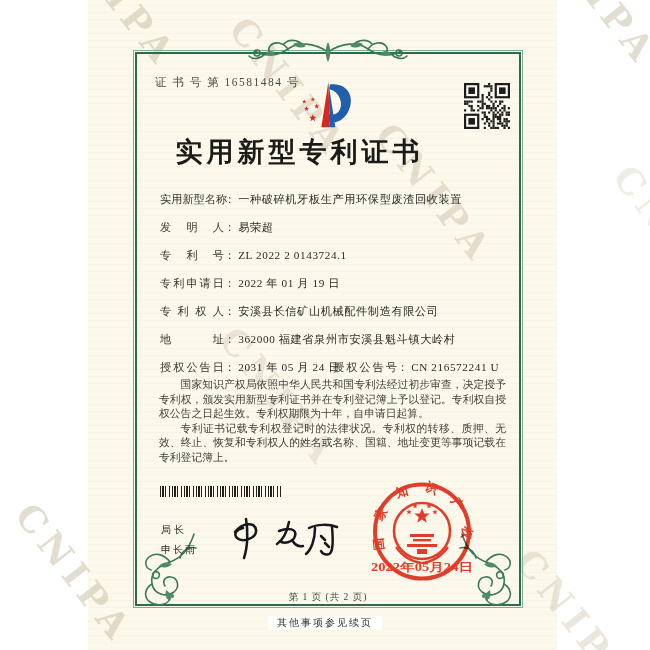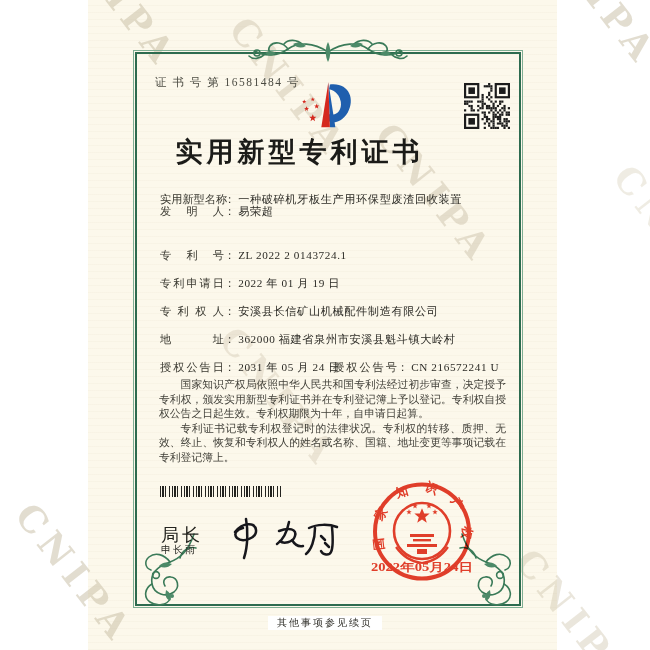--- a/index.html
+++ b/index.html
@@ -32,34 +32,34 @@
   .qr{position:absolute;left:464px;top:83px;width:46px;height:46px;}
   .title{position:absolute;left:133px;top:134px;width:333px;text-align:center;
          font-size:27px;font-weight:bold;letter-spacing:4px;color:#1b1b18;}
   
   .frow{position:absolute;left:160px;width:356px;font-size:11.2px;color:#33322c;white-space:nowrap;}
   .flabel{display:inline-block;width:64px;text-align:justify;text-align-last:justify;
           color:#3a3931;vertical-align:top;}
   .fcolon{display:inline-block;margin:0 3px 0 0;}
   .fvalue{letter-spacing:0.6px;color:#2c2b26;font-weight:500;}
   .fpair2{position:absolute;left:173px;top:0;white-space:nowrap;}
-  .frow.r0{top:192px;} .frow.r1{top:204px;font-family:Liberation Mono, monospace;} .frow.r2{top:248px;} .frow.r3{top:276px;}
+  .frow.r0{top:192px;} .frow.r1{top:220px;font-family:Liberation Mono, monospace;} .frow.r2{top:248px;} .frow.r3{top:276px;}
   .frow.r4{top:304px;} .frow.r5{top:332px;} .frow.r6{top:360px;}
   
   .paras{position:absolute;left:159px;top:377px;width:347px;font-size:10.8px;line-height:14.6px;
          color:#403f38;text-align:justify;}
   .paras p{margin:0;text-indent:2em;}
   
   .barcode{position:absolute;left:160px;top:486px;width:121px;height:11px;
     background-image:repeating-linear-gradient(90deg,
       #23231f 0px,#23231f 1px, rgba(0,0,0,0) 1px,rgba(0,0,0,0) 2px,
       #23231f 2px,#23231f 4px, rgba(0,0,0,0) 4px,rgba(0,0,0,0) 5px,
       #23231f 5px,#23231f 6px, rgba(0,0,0,0) 6px,rgba(0,0,0,0) 9px,
       #23231f 9px,#23231f 10px, rgba(0,0,0,0) 10px,rgba(0,0,0,0) 12px);}
-  .sig-title{position:absolute;left:161px;top:523px;font-size:18px;letter-spacing:3px;color:#23231e;}
+  .sig-title{position:absolute;left:161px;top:523px;font-size:10px;letter-spacing:3px;color:#23231e;}
   .sig-name{position:absolute;left:161px;top:543px;font-size:10px;letter-spacing:2px;color:#23231e;}
   .signature{position:absolute;left:229px;top:516px;width:115px;height:46px;}
   .seal{position:absolute;left:367px;top:479px;width:110px;height:110px;mix-blend-mode:multiply;opacity:0.94;}
   .page-footer{position:absolute;left:133px;top:591px;width:390px;text-align:center;
                font-size:9.5px;letter-spacing:1px;color:#45453d;}
   .cont-note{position:absolute;left:325px;top:616px;transform:translateX(-50%);
              background:#ffffff;padding:0 9px;font-size:10px;letter-spacing:2px;color:#33322c;}
   .g-stroke{stroke:#3a7a58;fill:none;stroke-width:1.6;stroke-linecap:round;}
   .g-fill{fill:#4c8a68;stroke:none;}
 </style>
@@ -332,15 +332,16 @@
         <rect x="46" y="60" width="18" height="2.4"></rect>
         <rect x="40" y="65" width="30" height="3"></rect>
         <rect x="50" y="70" width="10" height="5"></rect>
       </g>
       <path d="M29,68 C36,78 46,83 55,84" fill="none" stroke-width="2.2"></path>
       <path d="M81,68 C74,78 64,83 55,84" fill="none" stroke-width="2.2"></path>
       <text x="55" y="92" text-anchor="middle" font-size="11.5" stroke="none" font-weight="bold" textLength="102" lengthAdjust="spacingAndGlyphs" font-family="'Liberation Serif','DejaVu Serif',serif">2022年05月24日</text>
     </g>
   </svg>
 
+  <div class="page-footer">第 1 页 (共 2 页)</div>
   <div class="cont-note">其他事项参见续页</div>
 
 </div>
 
 </body></html>

